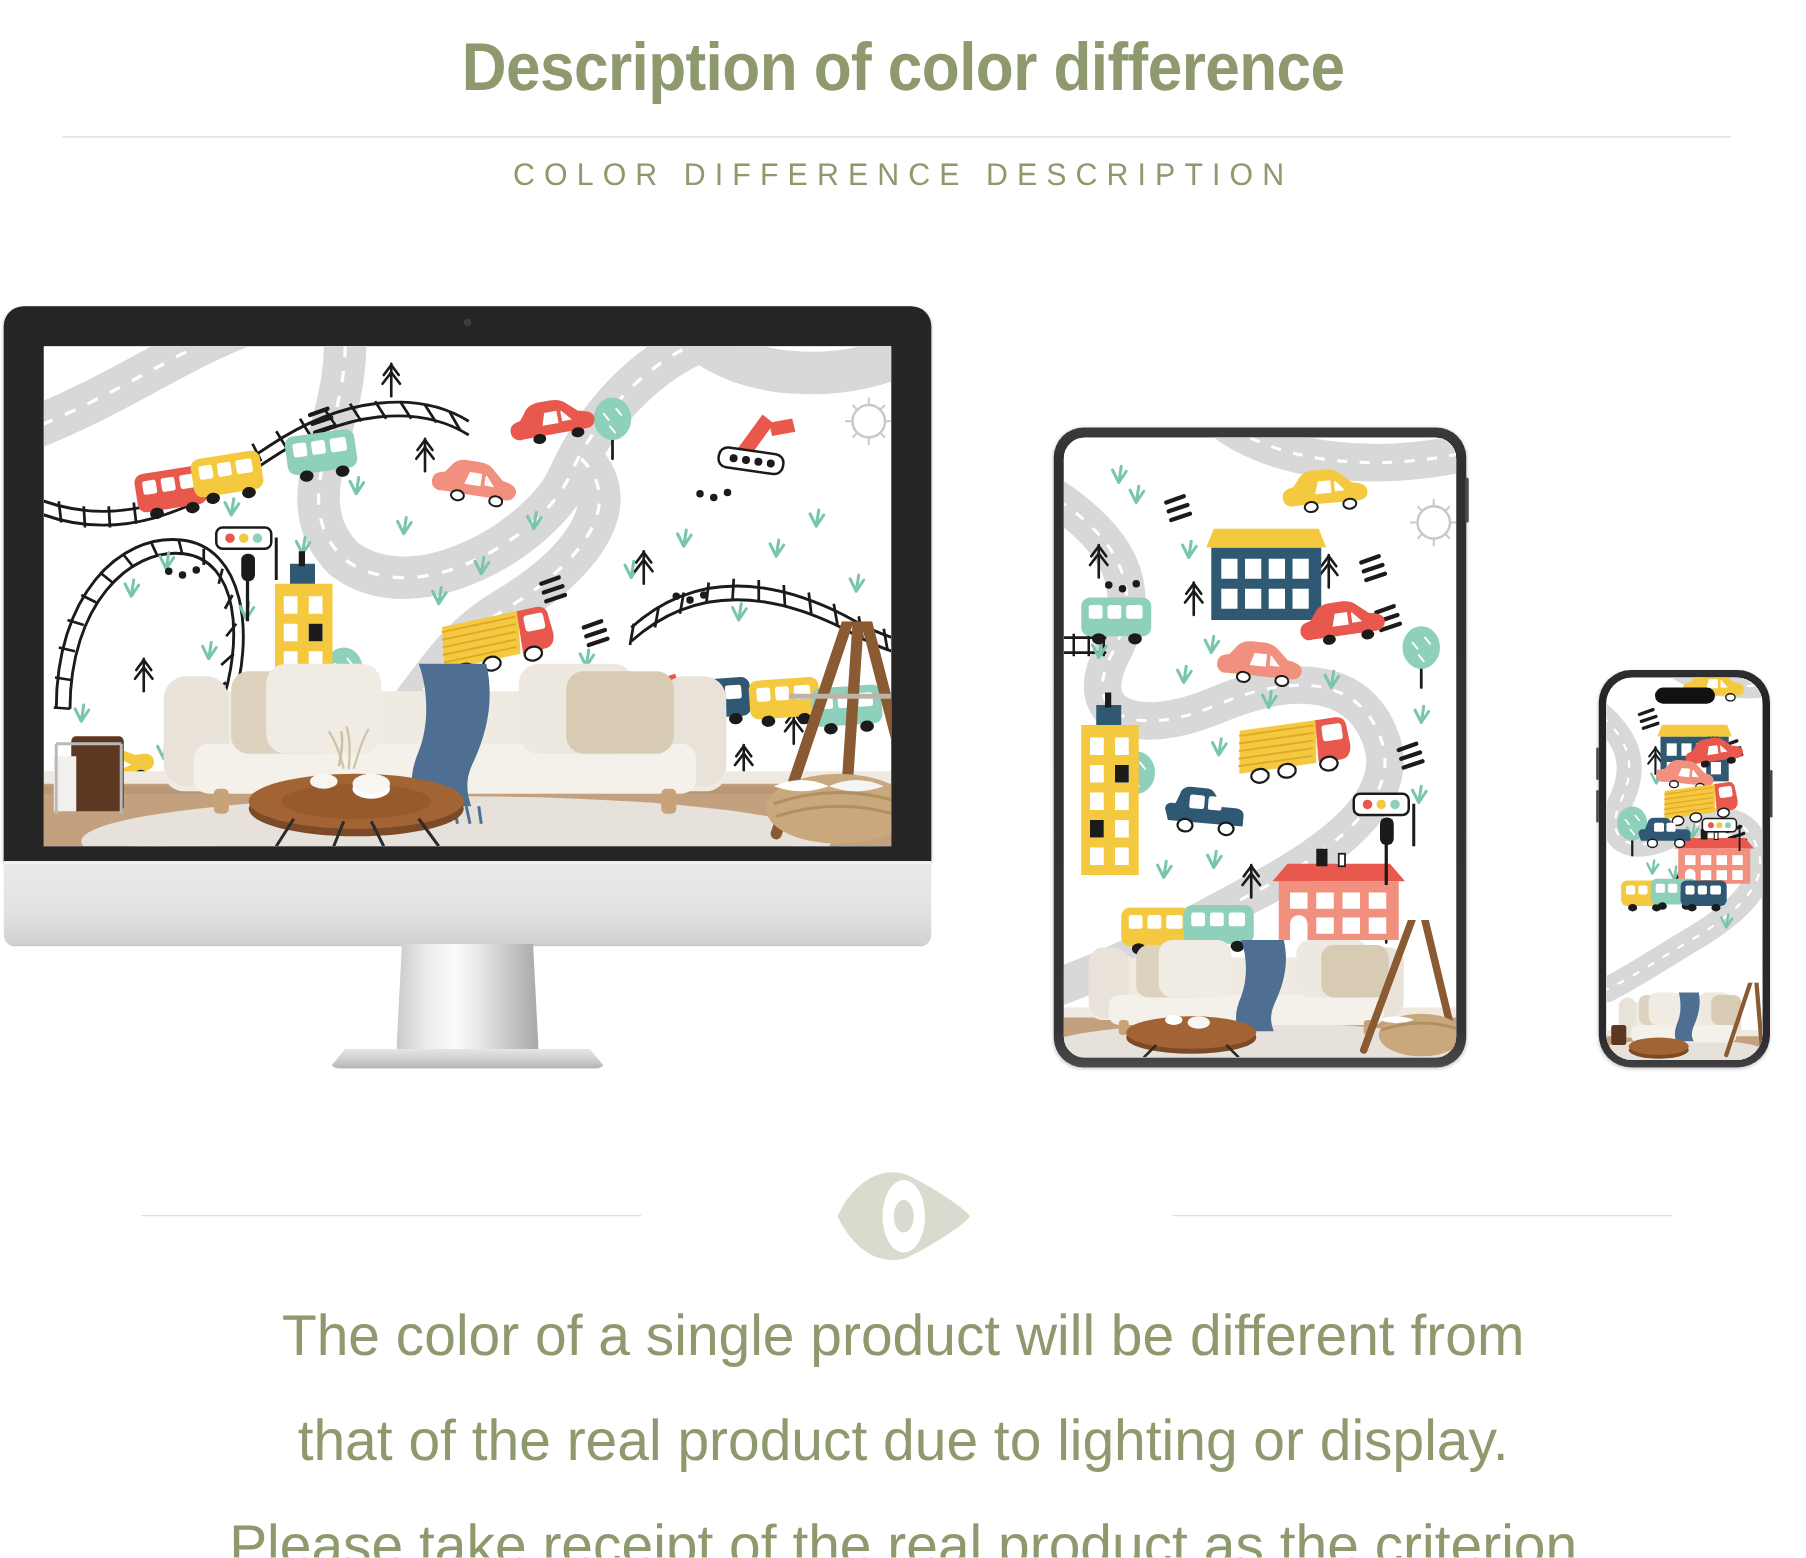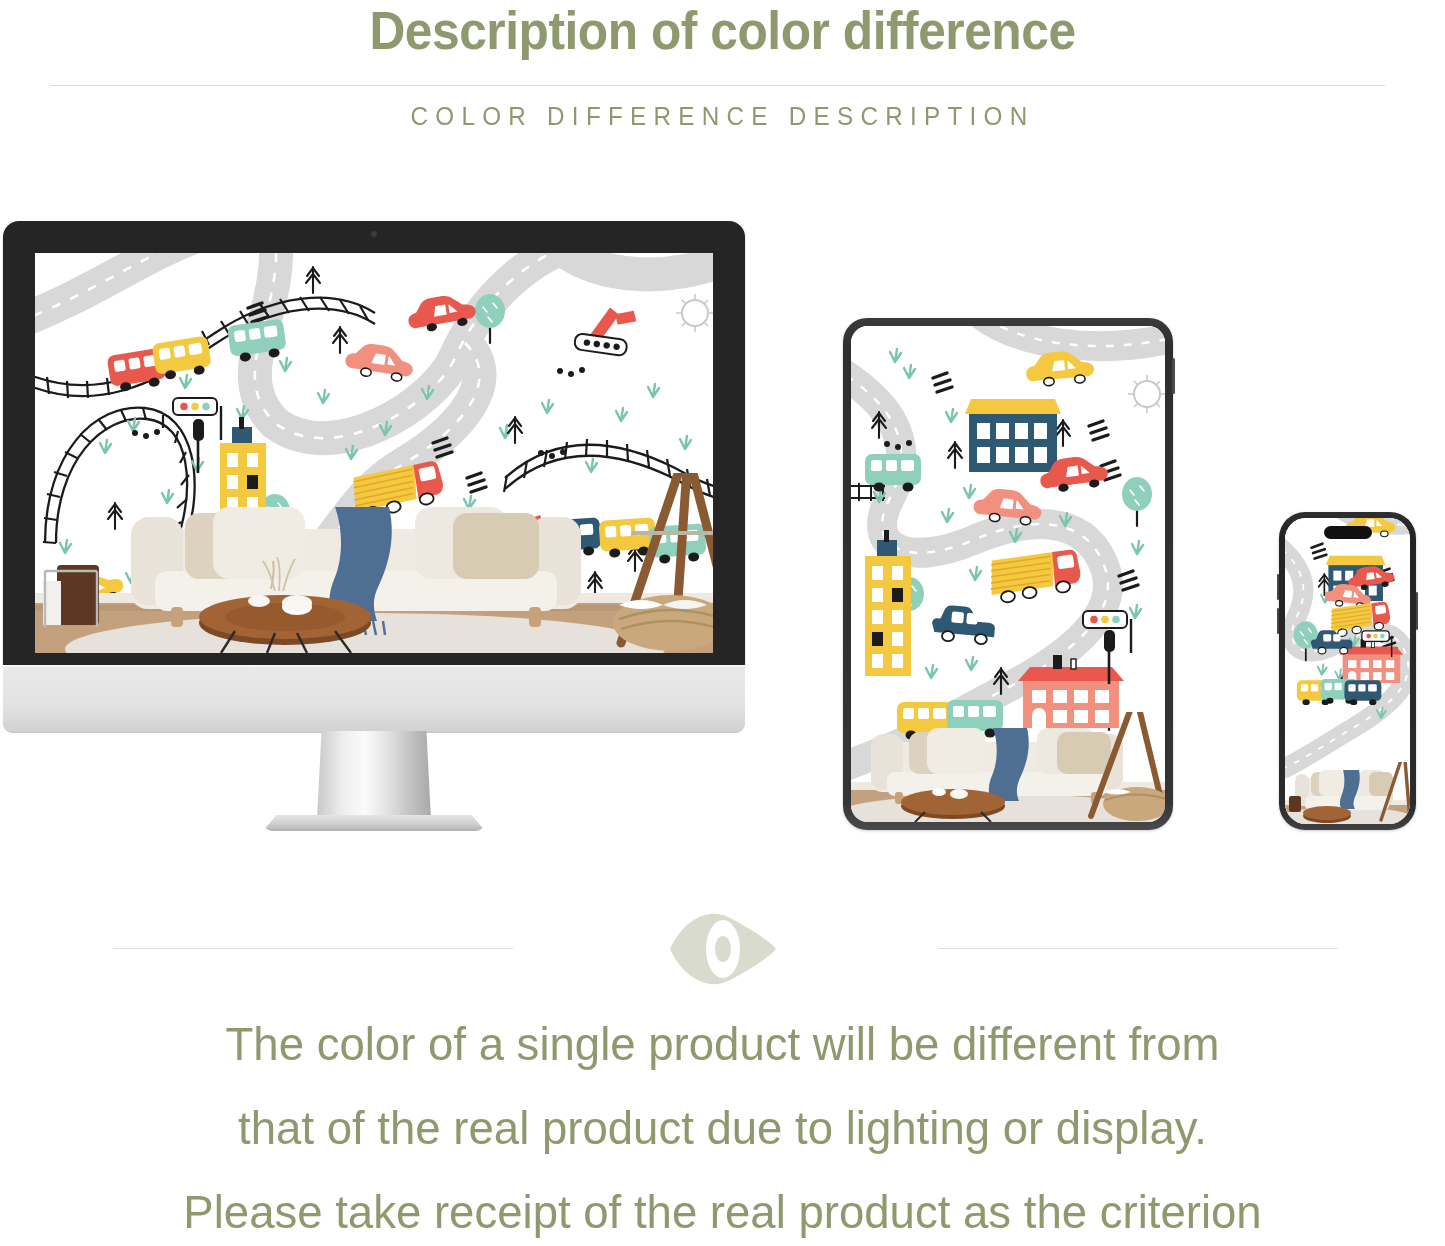--- a/index.html
+++ b/index.html
@@ -3,21 +3,21 @@
 <meta charset="utf-8">
 <style>
   html,body{margin:0;padding:0;}
   body{
     width:1445px;height:1246px;
     background:#ffffff;
     font-family:"Liberation Sans",sans-serif;
     overflow:hidden;
     position:relative;
   }
-  .page{position:relative;width:1445px;height:884px;}
+  .page{position:relative;width:1445px;height:884px;margin-top:24px;}
 
   
   .hdr-title{
     position:absolute;top:-2px;left:0;width:1445px;
     text-align:center;
     font-family:"Liberation Sans",sans-serif;
     font-weight:bold;
     font-size:54px;
     line-height:64px;
     letter-spacing:-0.5px;

